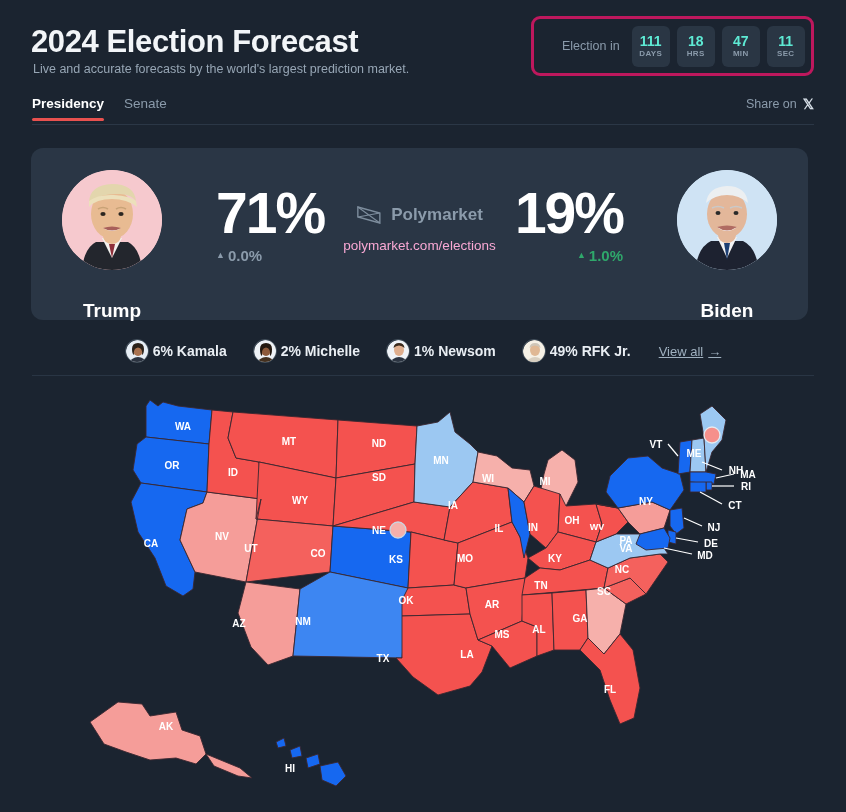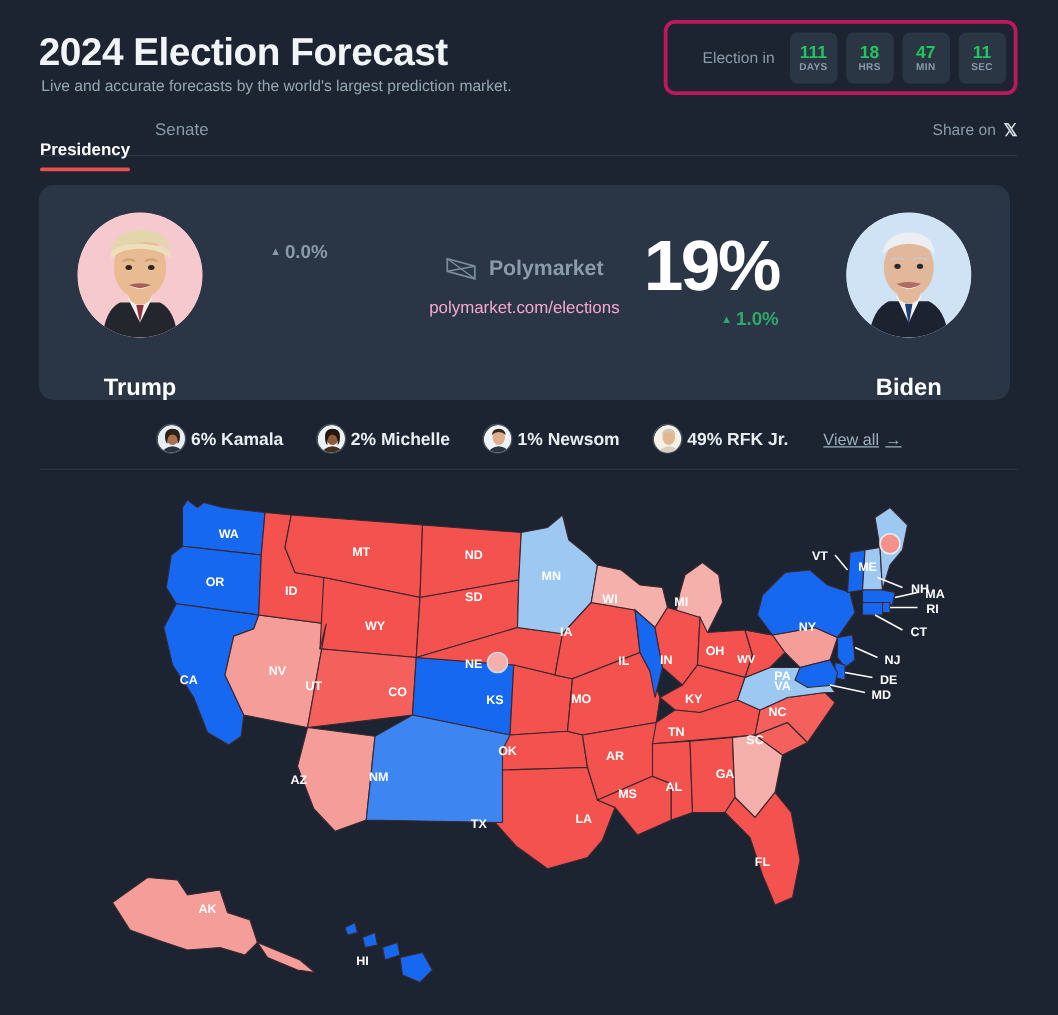--- a/index.html
+++ b/index.html
@@ -26,28 +26,28 @@
   .countdown {
     position:absolute; left:531px; top:16px; width:283px; height:60px;
     border:3px solid #be185d; border-radius:9px;
     display:flex; align-items:center; padding-left:28px; gap:7px;
   }
   .countdown-label { font-size:12.5px; color:#8b9bab; margin-right:5px; white-space:nowrap; }
   .cd-box {
     width:38px; height:41px; background:#2a3644; border-radius:6px;
     display:flex; flex-direction:column; align-items:center; justify-content:center;
   }
-  .cd-num { font-size:14px; font-weight:700; color:#22c55e; line-height:1.05; }
+  .cd-num { font-size:14px; font-weight:700; color:#5eead4; line-height:1.05; }
   .cd-unit { font-size:8px; font-weight:700; color:#8a9aaa; letter-spacing:0.3px; margin-top:1px; }
 
   
   .tabbar { position:absolute; left:0; top:96px; width:846px; height:36px; }
   .tabs { position:absolute; left:32px; top:0; display:flex; gap:20px; }
   .tab { font-size:13.5px; color:#8b9bab; padding-bottom:10px; position:relative; cursor:pointer; }
-  .tab.active { color:#ffffff; font-weight:700;margin-top:16px; }
+  .tab.active { color:#ffffff; font-weight:700; }
   .tab.active::after {
     content:""; position:absolute; left:0; right:0; bottom:0; height:3px;
     background:#e8514f; border-radius:2px;
   }
   .tabline { position:absolute; left:32px; right:32px; top:28px; height:1px; background:#2b3746; }
   .share {
     position:absolute; right:32px; top:1px; display:flex; align-items:center; gap:6px;
     font-size:12.5px; color:#8b9bab; cursor:pointer;
   }
   .x-glyph { font-size:14px; font-weight:700; color:#d8e0e8; line-height:1; }
@@ -169,20 +169,21 @@
           <path d="M36 39 Q41 36 46 39" stroke="#c9a377" stroke-width="1.6" fill="none"></path>
           <path d="M54 39 Q59 36 64 39" stroke="#c9a377" stroke-width="1.6" fill="none"></path>
           <path d="M41 58 Q50 64 59 58 Q50 61 41 58 Z" fill="#ffffff"></path>
           <path d="M41 58 Q50 55 59 58 Q50 63 41 58 Z" fill="#a85f5a"></path>
         </svg>
       </div>
       <div class="cand-name">Trump</div>
     </div>
 
     <div class="pct-block pct-left">
+      <div class="pct">71%</div>
       <div class="delta flat">
         <span class="caret">▲</span>
         <span>0.0%</span>
       </div>
     </div>
 
     <div class="brand">
       <div class="brand-row">
         <svg width="26" height="22" viewBox="0 0 26 22">
           <path d="M2 3 L24 9 L24 19 L2 13 Z" fill="none" stroke="#7d8d9d" stroke-width="1.4"></path>

